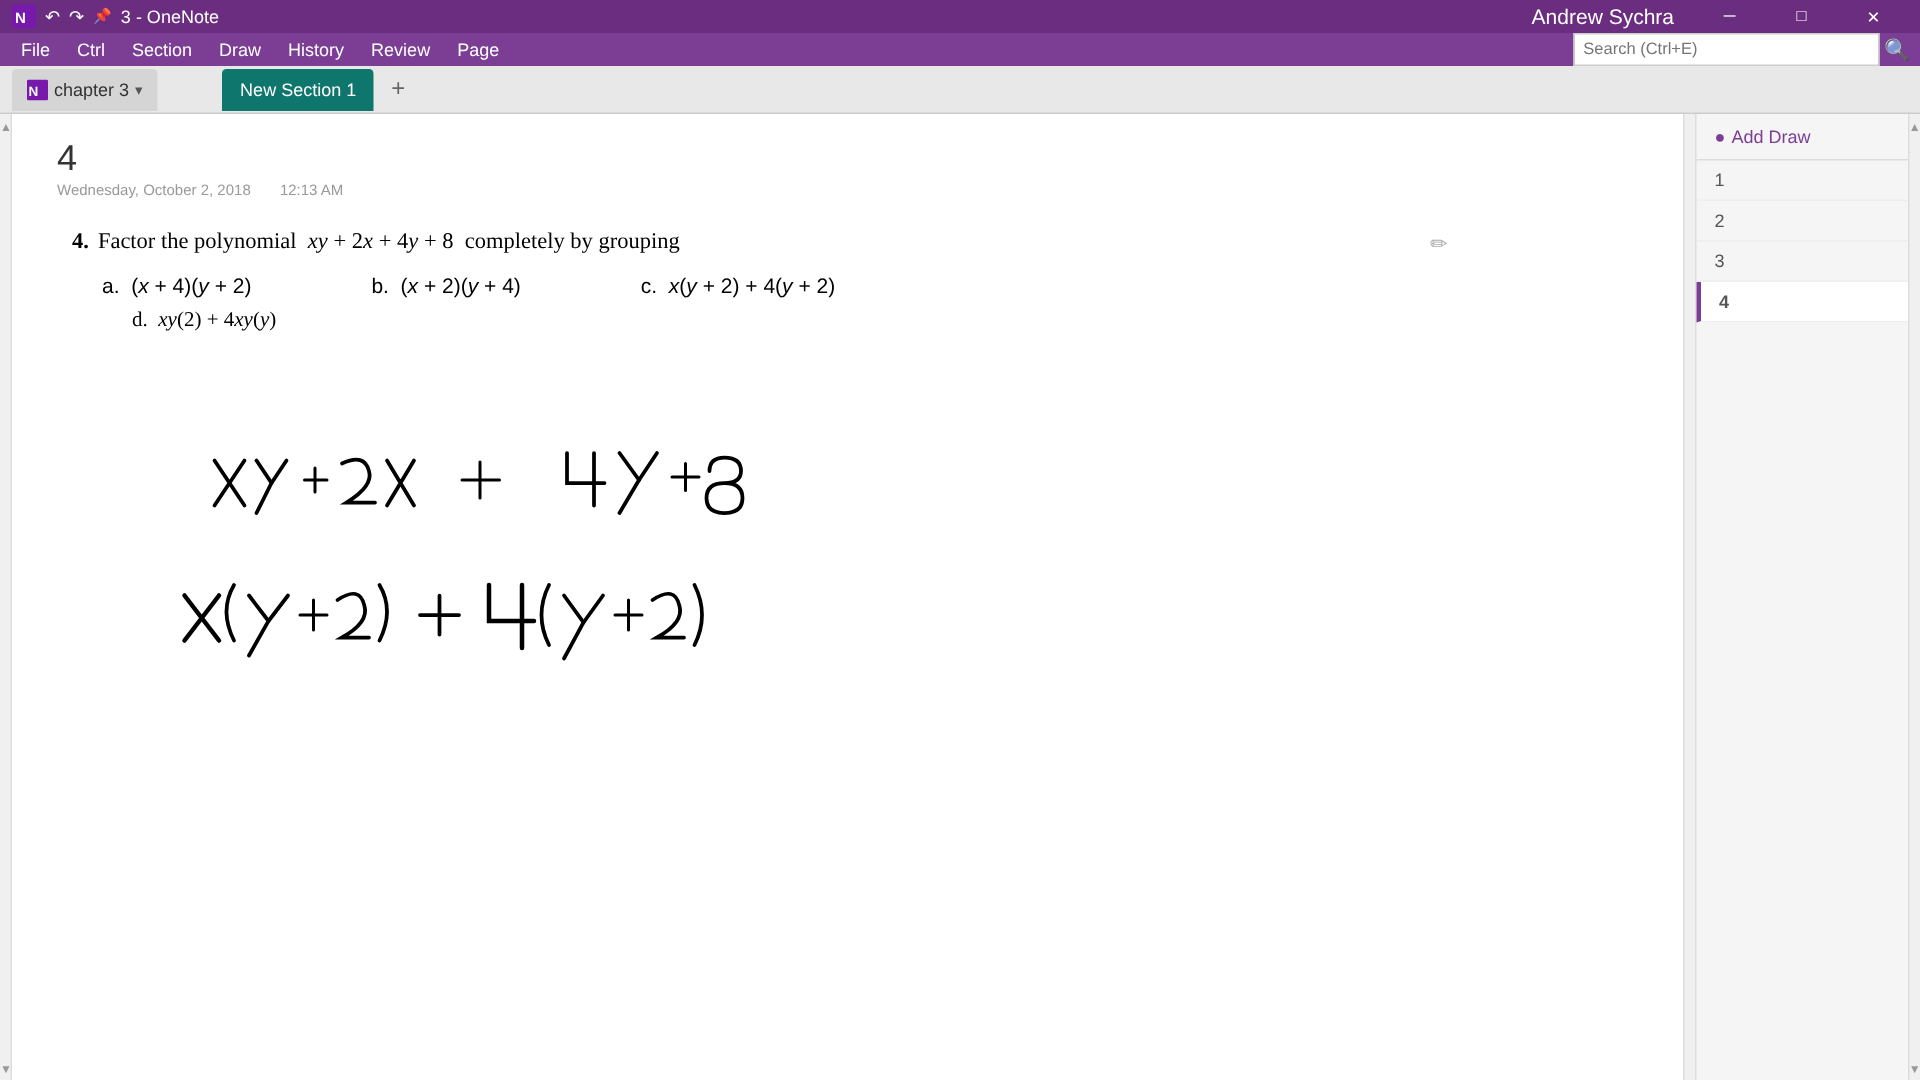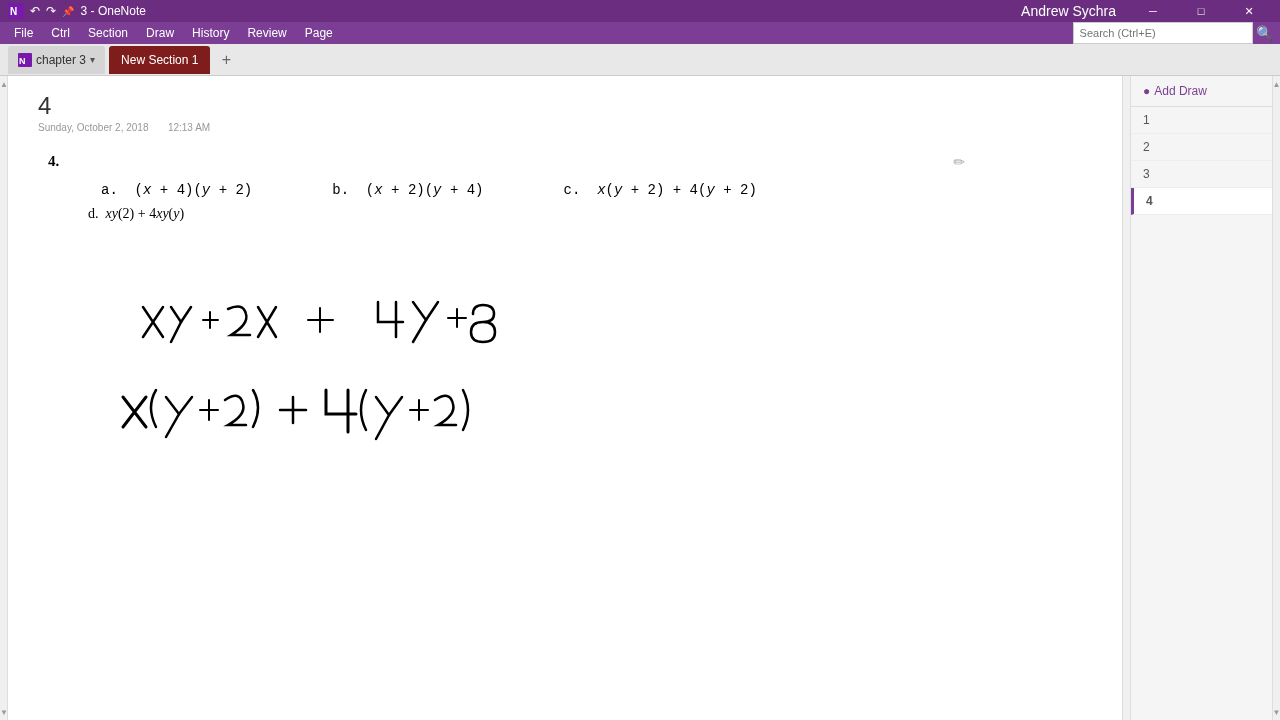--- a/index.html
+++ b/index.html
@@ -59,26 +59,27 @@
       font-size: 12px;
       cursor: pointer;
       color: #333;
       height: 28px;
     }
     .section-tab {
       display: flex;
       align-items: center;
       gap: 4px;
       padding: 4px 12px;
-      background: #7f1d1d;
+      background: #0f766e;
       border-radius: 3px 3px 0 0;
       font-size: 12px;
       cursor: pointer;
       color: white;
       height: 28px;
+      margin-left: 39px;
     }
     .add-tab {
       width: 24px;
       height: 24px;
       display: flex;
       align-items: center;
       justify-content: center;
       font-size: 16px;
       cursor: pointer;
       color: #666;
@@ -86,21 +87,21 @@
     }
 
     
     .ribbon-right {
       margin-left: auto;
       display: flex;
       align-items: center;
       gap: 4px;
     }
     .search-box {
-      width: 180px;
+      width: 204px;
       height: 22px;
       border: 1px solid #ccc;
       padding: 2px 6px;
       font-size: 11px;
       background: white;
     }
 
     
     .main-layout {
       display: flex;
@@ -277,32 +278,35 @@
       <div class="scroll-track"></div>
       <div class="scroll-arrow">▼</div>
     </div>
 
     <div class="page-content">
 
       <span class="edit-icon" style="position:absolute;right:165px;top:78px;color:#aaa;font-size:14px;">✏</span>
 
       <div class="page-number">4</div>
       <div class="page-date">
-        <span>Sunday, October 2, 2018</span>
+        <span>Wednesday, October 2, 2018</span>
         &nbsp;&nbsp;&nbsp;&nbsp;&nbsp;
         <span>12:13 AM</span>
       </div>
 
       <div class="math-problem">
         <div class="problem-statement">
           <span style="font-weight:bold;">4.</span>
+          <span style="font-family:'Times New Roman',serif;font-size:15px;">
+            Factor the polynomial &nbsp;<em>xy</em> + 2<em>x</em> + 4<em>y</em> + 8&nbsp; completely by grouping
+          </span>
         </div>
 
         <div style="margin-left:20px;">
-          <div style="display:flex;gap:80px;margin-bottom:8px;font-size:14px;font-family:Liberation Mono, monospace;margin-left:33px;">
+          <div style="display:flex;gap:80px;margin-bottom:8px;font-size:14px;font-family:Liberation Sans, sans-serif;">
             <span>a.&nbsp;&nbsp;(<em>x</em> + 4)(<em>y</em> + 2)</span>
             <span>b.&nbsp;&nbsp;(<em>x</em> + 2)(<em>y</em> + 4)</span>
             <span>c.&nbsp;&nbsp;<em>x</em>(<em>y</em> + 2) + 4(<em>y</em> + 2)</span>
           </div>
           <div class="answer-d" style="font-family:'Times New Roman',serif;">
             d.&nbsp;&nbsp;<em>xy</em>(2) + 4<em>xy</em>(<em>y</em>)
           </div>
         </div>
 
         <div class="handwritten-area">

